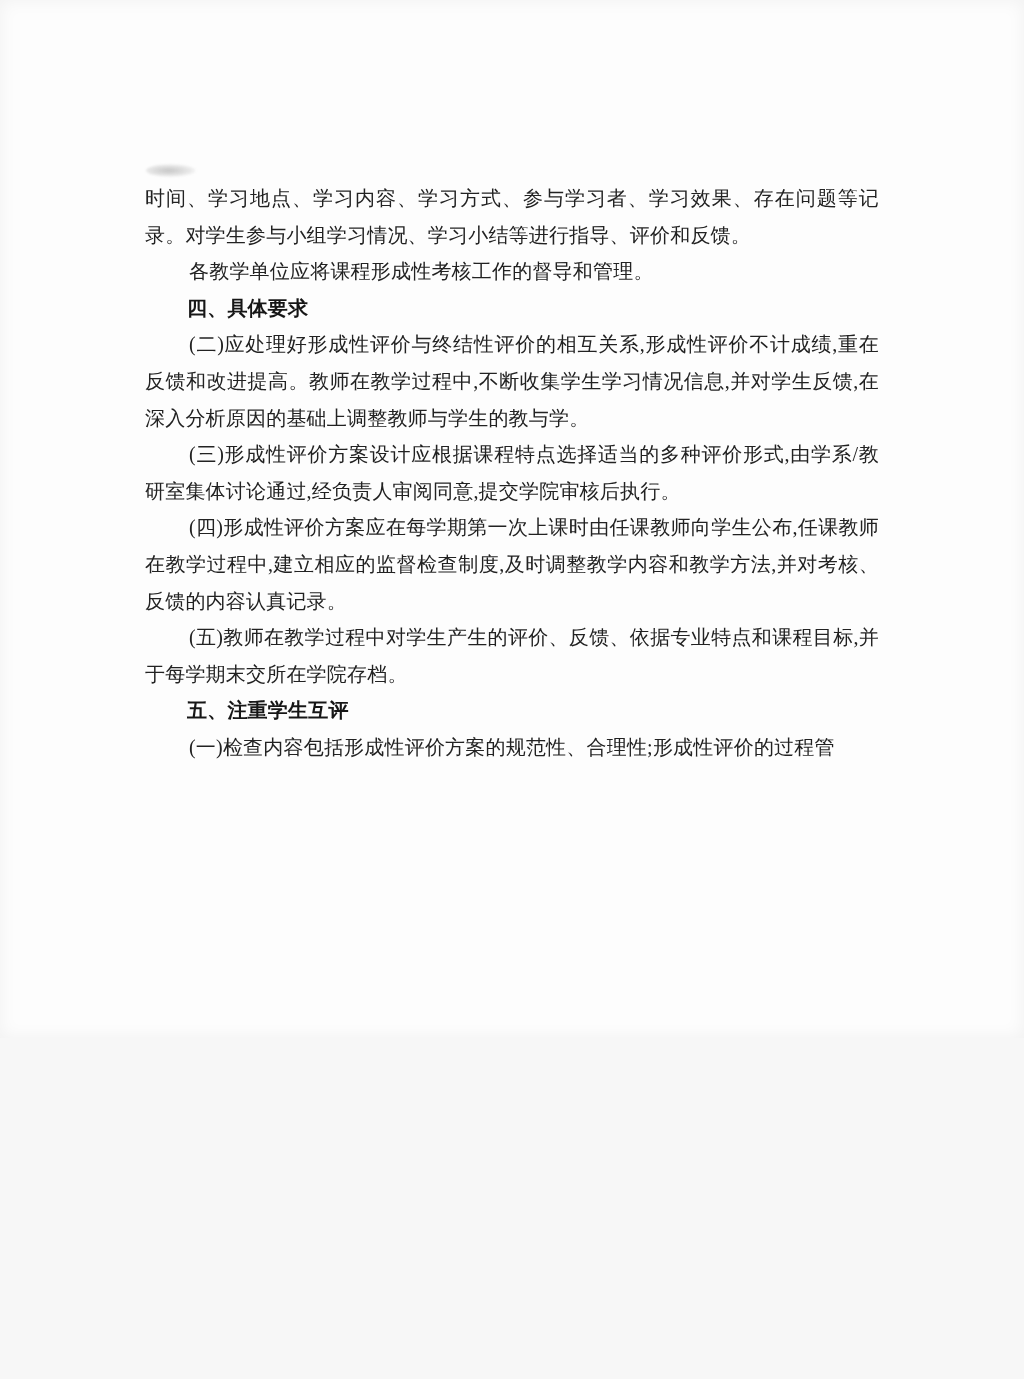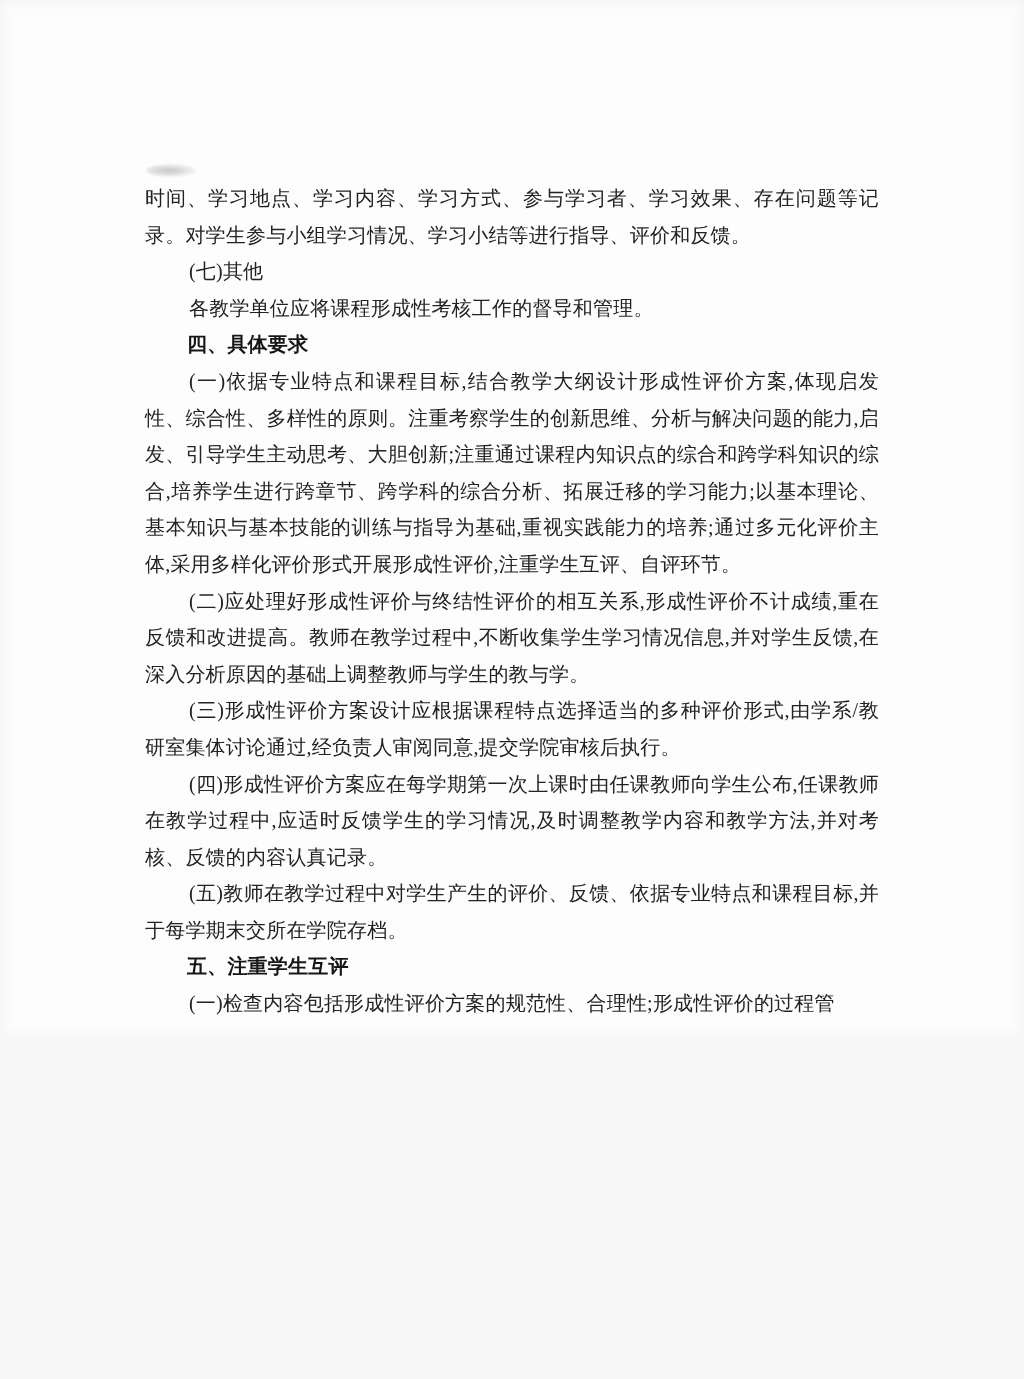--- a/index.html
+++ b/index.html
@@ -65,25 +65,23 @@
 </style>
 </head>
 <body>
 
 <div class="scan-page">
 
   <div class="scan-smudge"></div>
 
   <div class="text-block">
     <p>时间、学习地点、学习内容、学习方式、参与学习者、学习效果、存在问题等记录。对学生参与小组学习情况、学习小结等进行指导、评价和反馈。</p>
-    <p class="para-indent">(七)其他</p>
     <p class="para-indent">各教学单位应将课程形成性考核工作的督导和管理。</p>
     <p class="section-heading">四、具体要求</p>
-    <p class="para-indent">(一)依据专业特点和课程目标,结合教学大纲设计形成性评价方案,体现启发性、综合性、多样性的原则。注重考察学生的创新思维、分析与解决问题的能力,启发、引导学生主动思考、大胆创新;注重通过课程内知识点的综合和跨学科知识的综合,培养学生进行跨章节、跨学科的综合分析、拓展迁移的学习能力;以基本理论、基本知识与基本技能的训练与指导为基础,重视实践能力的培养;通过多元化评价主体,采用多样化评价形式开展形成性评价,注重学生互评、自评环节。</p>
     <p class="para-indent">(二)应处理好形成性评价与终结性评价的相互关系,形成性评价不计成绩,重在反馈和改进提高。教师在教学过程中,不断收集学生学习情况信息,并对学生反馈,在深入分析原因的基础上调整教师与学生的教与学。</p>
     <p class="para-indent">(三)形成性评价方案设计应根据课程特点选择适当的多种评价形式,由学系/教研室集体讨论通过,经负责人审阅同意,提交学院审核后执行。</p>
-    <p class="para-indent">(四)形成性评价方案应在每学期第一次上课时由任课教师向学生公布,任课教师在教学过程中,应适时反馈学生的学习情况,及时调整教学内容和教学方法,并对考核、反馈的内容认真记录。</p>
+    <p class="para-indent">(四)形成性评价方案应在每学期第一次上课时由任课教师向学生公布,任课教师在教学过程中,建立相应的监督检查制度,及时调整教学内容和教学方法,并对考核、反馈的内容认真记录。</p>
     <p class="para-indent">(五)教师在教学过程中对学生产生的评价、反馈、依据专业特点和课程目标,并于每学期末交所在学院存档。</p>
     <p class="section-heading">五、注重学生互评</p>
     <p class="para-indent">(一)检查内容包括形成性评价方案的规范性、合理性;形成性评价的过程管</p>
   </div>
 
 </div>
 
 </body></html>

